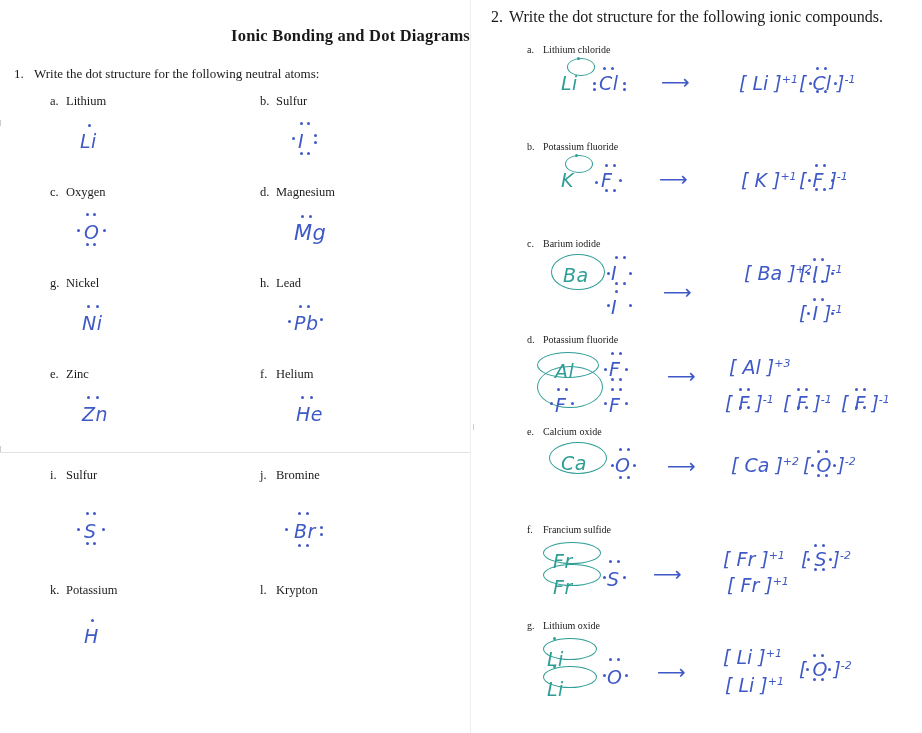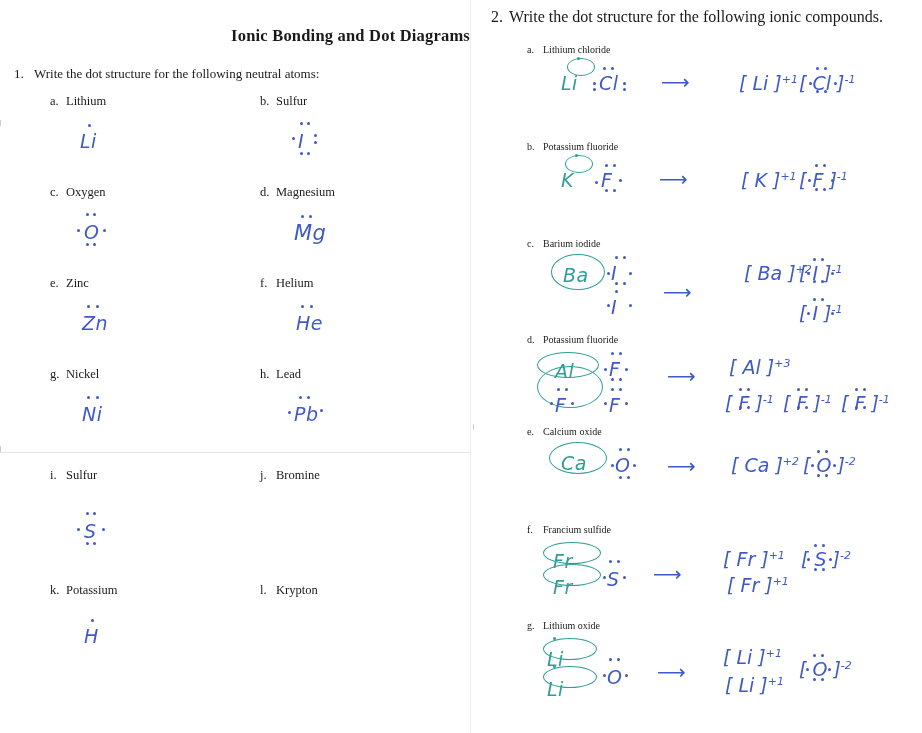--- a/index.html
+++ b/index.html
@@ -251,61 +251,61 @@
             <span class="sym hand" style="left:26px;top:16px;font-size:21px;">Mg</span>
             <span class="dot" style="left:33px;top:10px;"></span>
             <span class="dot" style="left:41px;top:10px;"></span>
           </div>
         </div>
       </div>
 
       <div class="atom-row">
         <div class="atom-cell">
           <div class="atom-label">
-            <span class="let">e.</span><span>Zinc</span>
-          </div>
-          <div class="atom-draw">
-            <span class="sym hand" style="left:24px;top:16px;">Zn</span>
-            <span class="dot" style="left:29px;top:9px;"></span>
-            <span class="dot" style="left:38px;top:9px;"></span>
-          </div>
-        </div>
-        <div class="atom-cell">
-          <div class="atom-label">
-            <span class="let">f.</span><span>Helium</span>
-          </div>
-          <div class="atom-draw">
-            <span class="sym hand" style="left:28px;top:16px;">He</span>
-            <span class="dot" style="left:33px;top:9px;"></span>
-            <span class="dot" style="left:42px;top:9px;"></span>
-          </div>
-        </div>
-      </div>
-
-      <div class="atom-row">
-        <div class="atom-cell">
-          <div class="atom-label">
             <span class="let">g.</span><span>Nickel</span>
           </div>
           <div class="atom-draw">
             <span class="sym hand" style="left:24px;top:16px;">Ni</span>
             <span class="dot" style="left:29px;top:9px;"></span>
             <span class="dot" style="left:38px;top:9px;"></span>
           </div>
         </div>
         <div class="atom-cell">
           <div class="atom-label">
             <span class="let">h.</span><span>Lead</span>
           </div>
           <div class="atom-draw">
             <span class="sym hand" style="left:26px;top:16px;">Pb</span>
             <span class="dot" style="left:31px;top:9px;"></span>
             <span class="dot" style="left:39px;top:9px;"></span>
             <span class="dot" style="left:20px;top:24px;"></span>
             <span class="dot" style="left:52px;top:22px;"></span>
+          </div>
+        </div>
+      </div>
+
+      <div class="atom-row">
+        <div class="atom-cell">
+          <div class="atom-label">
+            <span class="let">e.</span><span>Zinc</span>
+          </div>
+          <div class="atom-draw">
+            <span class="sym hand" style="left:24px;top:16px;">Zn</span>
+            <span class="dot" style="left:29px;top:9px;"></span>
+            <span class="dot" style="left:38px;top:9px;"></span>
+          </div>
+        </div>
+        <div class="atom-cell">
+          <div class="atom-label">
+            <span class="let">f.</span><span>Helium</span>
+          </div>
+          <div class="atom-draw">
+            <span class="sym hand" style="left:28px;top:16px;">He</span>
+            <span class="dot" style="left:33px;top:9px;"></span>
+            <span class="dot" style="left:42px;top:9px;"></span>
           </div>
         </div>
       </div>
     </div>
 
     <div class="atom-grid" style="top:468px;">
       <div class="atom-row">
         <div class="atom-cell" style="height:115px;">
           <div class="atom-label">
             <span class="let">i.</span><span>Sulfur</span>
@@ -316,20 +316,30 @@
             <span class="dot" style="left:35px;top:8px;"></span>
             <span class="dot" style="left:19px;top:24px;"></span>
             <span class="dot" style="left:44px;top:24px;"></span>
             <span class="dot" style="left:28px;top:38px;"></span>
             <span class="dot" style="left:35px;top:38px;"></span>
           </div>
         </div>
         <div class="atom-cell" style="height:115px;">
           <div class="atom-label">
             <span class="let">j.</span><span>Bromine</span>
+          </div>
+          <div class="atom-draw" style="top:36px;">
+            <span class="sym hand" style="left:26px;top:16px;">Br</span>
+            <span class="dot" style="left:30px;top:8px;"></span>
+            <span class="dot" style="left:38px;top:8px;"></span>
+            <span class="dot" style="left:17px;top:24px;"></span>
+            <span class="dot" style="left:52px;top:22px;"></span>
+            <span class="dot" style="left:52px;top:29px;"></span>
+            <span class="dot" style="left:30px;top:40px;"></span>
+            <span class="dot" style="left:38px;top:40px;"></span>
           </div>
         </div>
       </div>
       <div class="atom-row">
         <div class="atom-cell" style="height:110px;">
           <div class="atom-label">
             <span class="let">k.</span><span>Potassium</span>
           </div>
           <div class="atom-draw" style="top:26px;">
             <span class="sym hand" style="left:26px;top:16px;">H</span>

